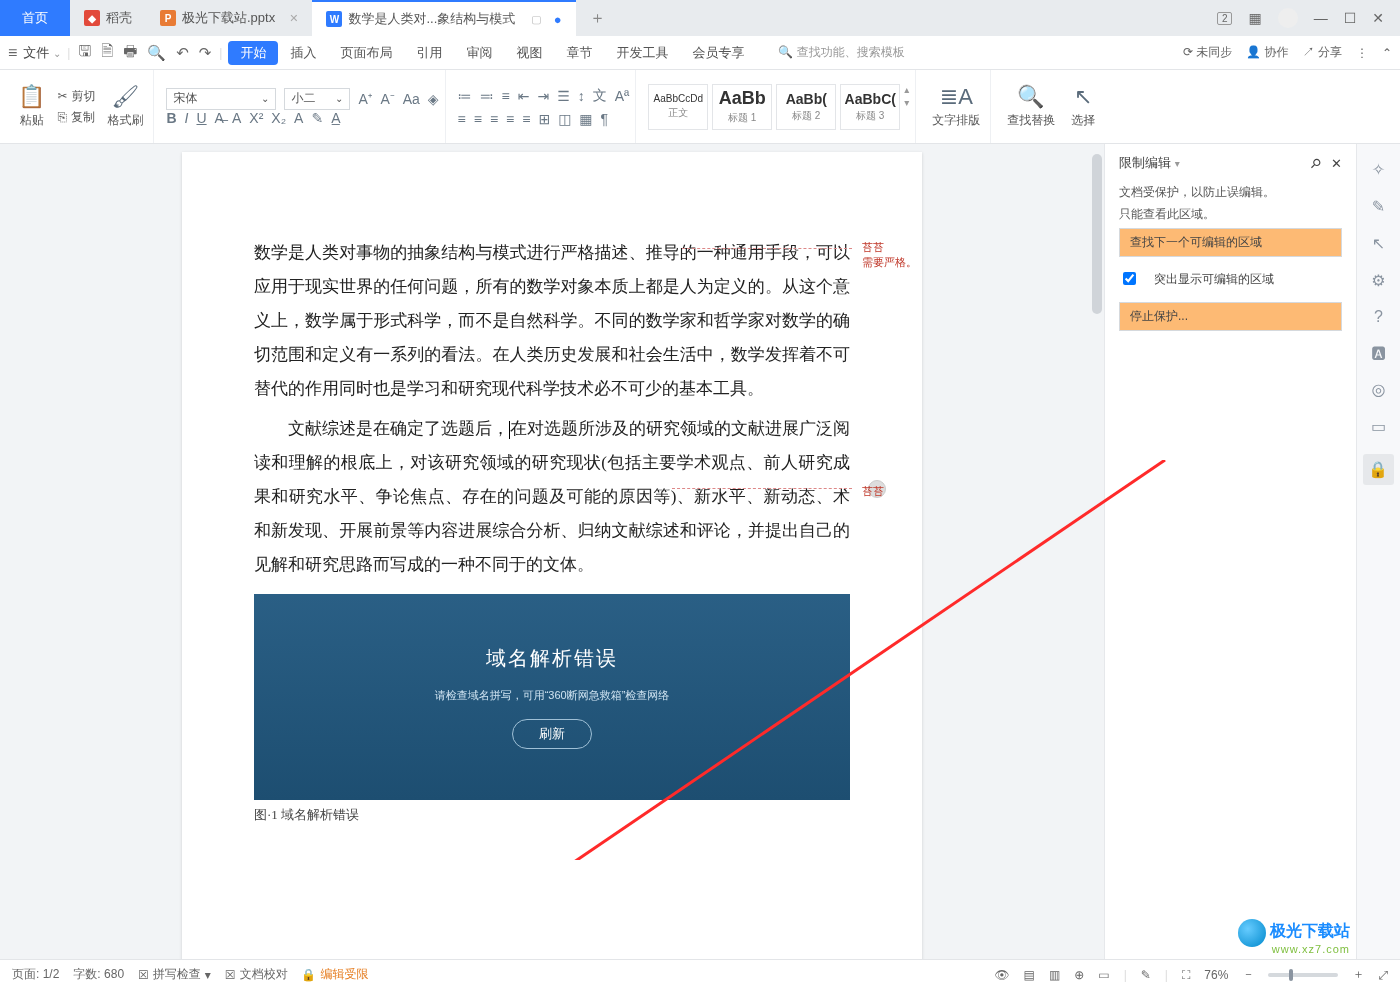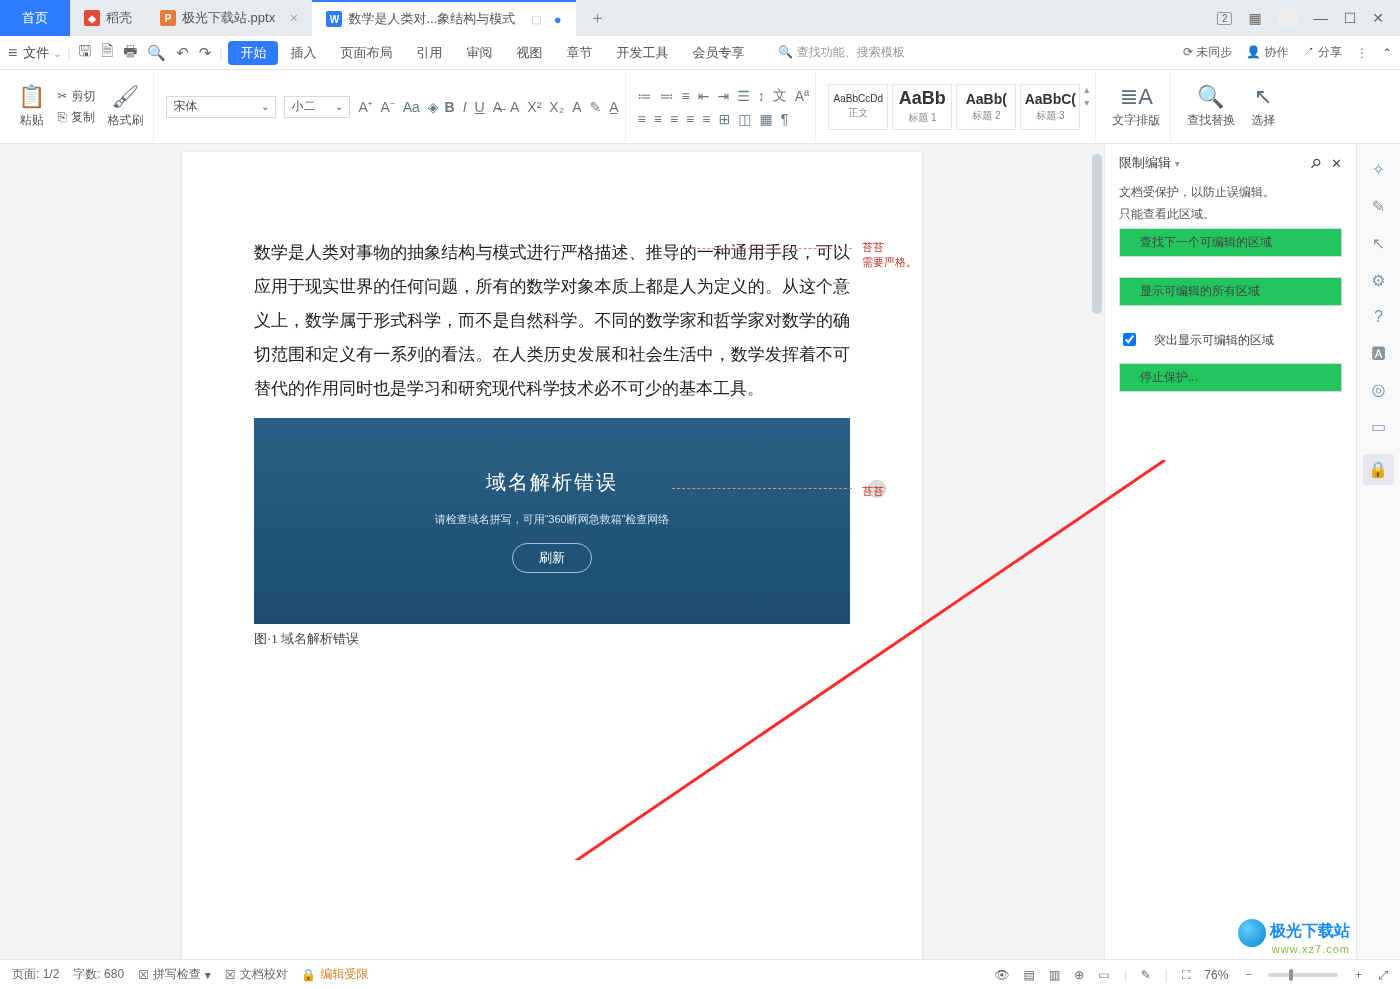--- a/index.html
+++ b/index.html
@@ -48,21 +48,21 @@
 .imgblock .btn{border:1px solid #9fc0d6;border-radius:20px;padding:5px 26px;font-size:13px}
 .caption{font-family:"SimSun",serif;font-size:13px;color:#444;margin-top:6px}
 .comment{position:absolute;left:680px;font-family:"SimSun",serif;font-size:11px;color:#c0392b}
 .comment1{top:88px}
 .comment2{top:332px}
 .side-avatar{position:absolute;left:686px;top:328px;width:18px;height:18px;border-radius:50%;background:#ddd;border:1px solid #ccc}
 .dotted{position:absolute;border-top:1px dashed #d88;height:0}
 .panel{width:252px;background:#fff;border-left:1px solid #e6e8eb;display:flex;flex-direction:column;padding:10px 14px}
 .panel .hd{display:flex;justify-content:space-between;align-items:center;font-size:13px;color:#444;margin-bottom:10px}
 .panel .txt{font-size:12px;color:#555;line-height:1.8;margin-bottom:3px}
-.panel .pbtn{display:inline-block;border:1px solid #d5d9dd;background:#22c55e;padding:5px 20px;font-size:12px;color:#444;margin-bottom:20px;cursor:pointer}
+.panel .pbtn{display:inline-block;border:1px solid #d5d9dd;background:#fdba74;padding:5px 10px;font-size:12px;color:#444;margin-bottom:8px;cursor:pointer}
 .panel label{font-size:12px;color:#444;display:flex;align-items:flex-end;gap:15px;margin:4px 0 14px}
 .rail{position:absolute;top:144px;bottom:30px;right:0;width:44px;background:#f7f8fa;border-left:1px solid #e6e8eb;display:flex;flex-direction:column;align-items:center;gap:18px;padding-top:16px;color:#8a94a0;font-size:16px}
 .rail .item{cursor:pointer}
 .rail .item.active{background:#e6e8eb;padding:6px;border-radius:3px;color:#555}
 .statusbar{position:absolute;left:0;right:0;bottom:0;height:30px;border-top:1px solid #e3e5e8;display:flex;align-items:center;padding:0 12px;font-size:12px;color:#666;gap:14px;background:#fff}
 .statusbar .chip{display:flex;align-items:center;gap:4px}
 .statusbar .spacer{flex:1}
 .statusbar .orange{color:#e67e22}
 .watermark{position:absolute;right:50px;bottom:34px;display:flex;flex-direction:column;align-items:flex-end;font-size:12px;pointer-events:none}
 .watermark .l1{color:#1a8cff;font-weight:bold;font-size:16px}
@@ -153,21 +153,21 @@
         <div class="small">✂ <span>剪切</span></div>
         <div class="small">⎘ <span>复制</span></div>
       </div>
       <div class="big">
           <span class="ico">🖌</span>
           <span>格式刷</span>
         </div>
     </div>
   </div>
   <div class="rgroup">
-    <div style="display:flex;flex-direction:row;gap:6px">
+    <div style="display:flex;flex-direction:column;">
       <div class="stack">
         <div class="sel" style="width:110px">
             <span>宋体</span>
             <span style="margin-left:auto;font-size:10px">⌄</span>
           </div>
         <div class="sel" style="width:66px">
             <span>小二</span>
             <span style="margin-left:auto;font-size:10px">⌄</span>
           </div>
         <div class="btnrow">
@@ -261,20 +261,23 @@
   </div>
 </div>
 
 <div class="workspace">
   <div class="docarea">
     <div class="vscroll">
         <div class="thumb"></div>
       </div>
     <div class="page">
       <div class="para">数学是人类对事物的抽象结构与模式进行严格描述、推导的一种通用手段，可以应用于现实世界的任何问题，所有的数学对象本质上都是人为定义的。从这个意义上，数学属于形式科学，而不是自然科学。不同的数学家和哲学家对数学的确切范围和定义有一系列的看法。在人类历史发展和社会生活中，数学发挥着不可替代的作用同时也是学习和研究现代科学技术必不可少的基本工具。</div>
+      <div class="para" style="margin-top:6px">
+        <span class="indent"></span><span>文献综述是在确定了选题后，</span><span class="caret"></span><span>在对选题所涉及的研究领域的文献进展广泛阅读和理解的根底上，对该研究领域的研究现状(包括主要学术观点、前人研究成果和研究水平、争论焦点、存在的问题及可能的原因等)、新水平、新动态、术和新发现、开展前景等内容进展综合分析、归纳文献综述和评论，并提出自己的见解和研究思路而写成的一种不同于的文体。</span>
+      </div>
       <div class="imgblock">
         <div class="title">域名解析错误</div>
         <div class="sub">请检查域名拼写，可用“360断网急救箱”检查网络</div>
         <div class="btn">刷新</div>
       </div>
       <div class="caption">图·1 域名解析错误</div>
 
       <div class="dotted" style="left:500px;top:96px;width:170px"></div>
       <div class="comment comment1">
         <div>苔苔</div>
@@ -292,21 +295,20 @@
       <span>
         <span class="pin">⚲</span>
         &nbsp;&nbsp;<span>✕</span>
       </span>
     </div>
     <div class="txt">
       <div>文档受保护，以防止误编辑。</div>
       <div>只能查看此区域。</div>
     </div>
     <div class="pbtn">查找下一个可编辑的区域</div>
-    <div class="pbtn">显示可编辑的所有区域</div>
     <label>
       <input type="checkbox" checked="" style="">
       <span>突出显示可编辑的区域</span>
     </label>
     <div class="pbtn">停止保护...</div>
   </div>
 </div>
 
 <div class="rail">
   <span class="item">✧</span>

